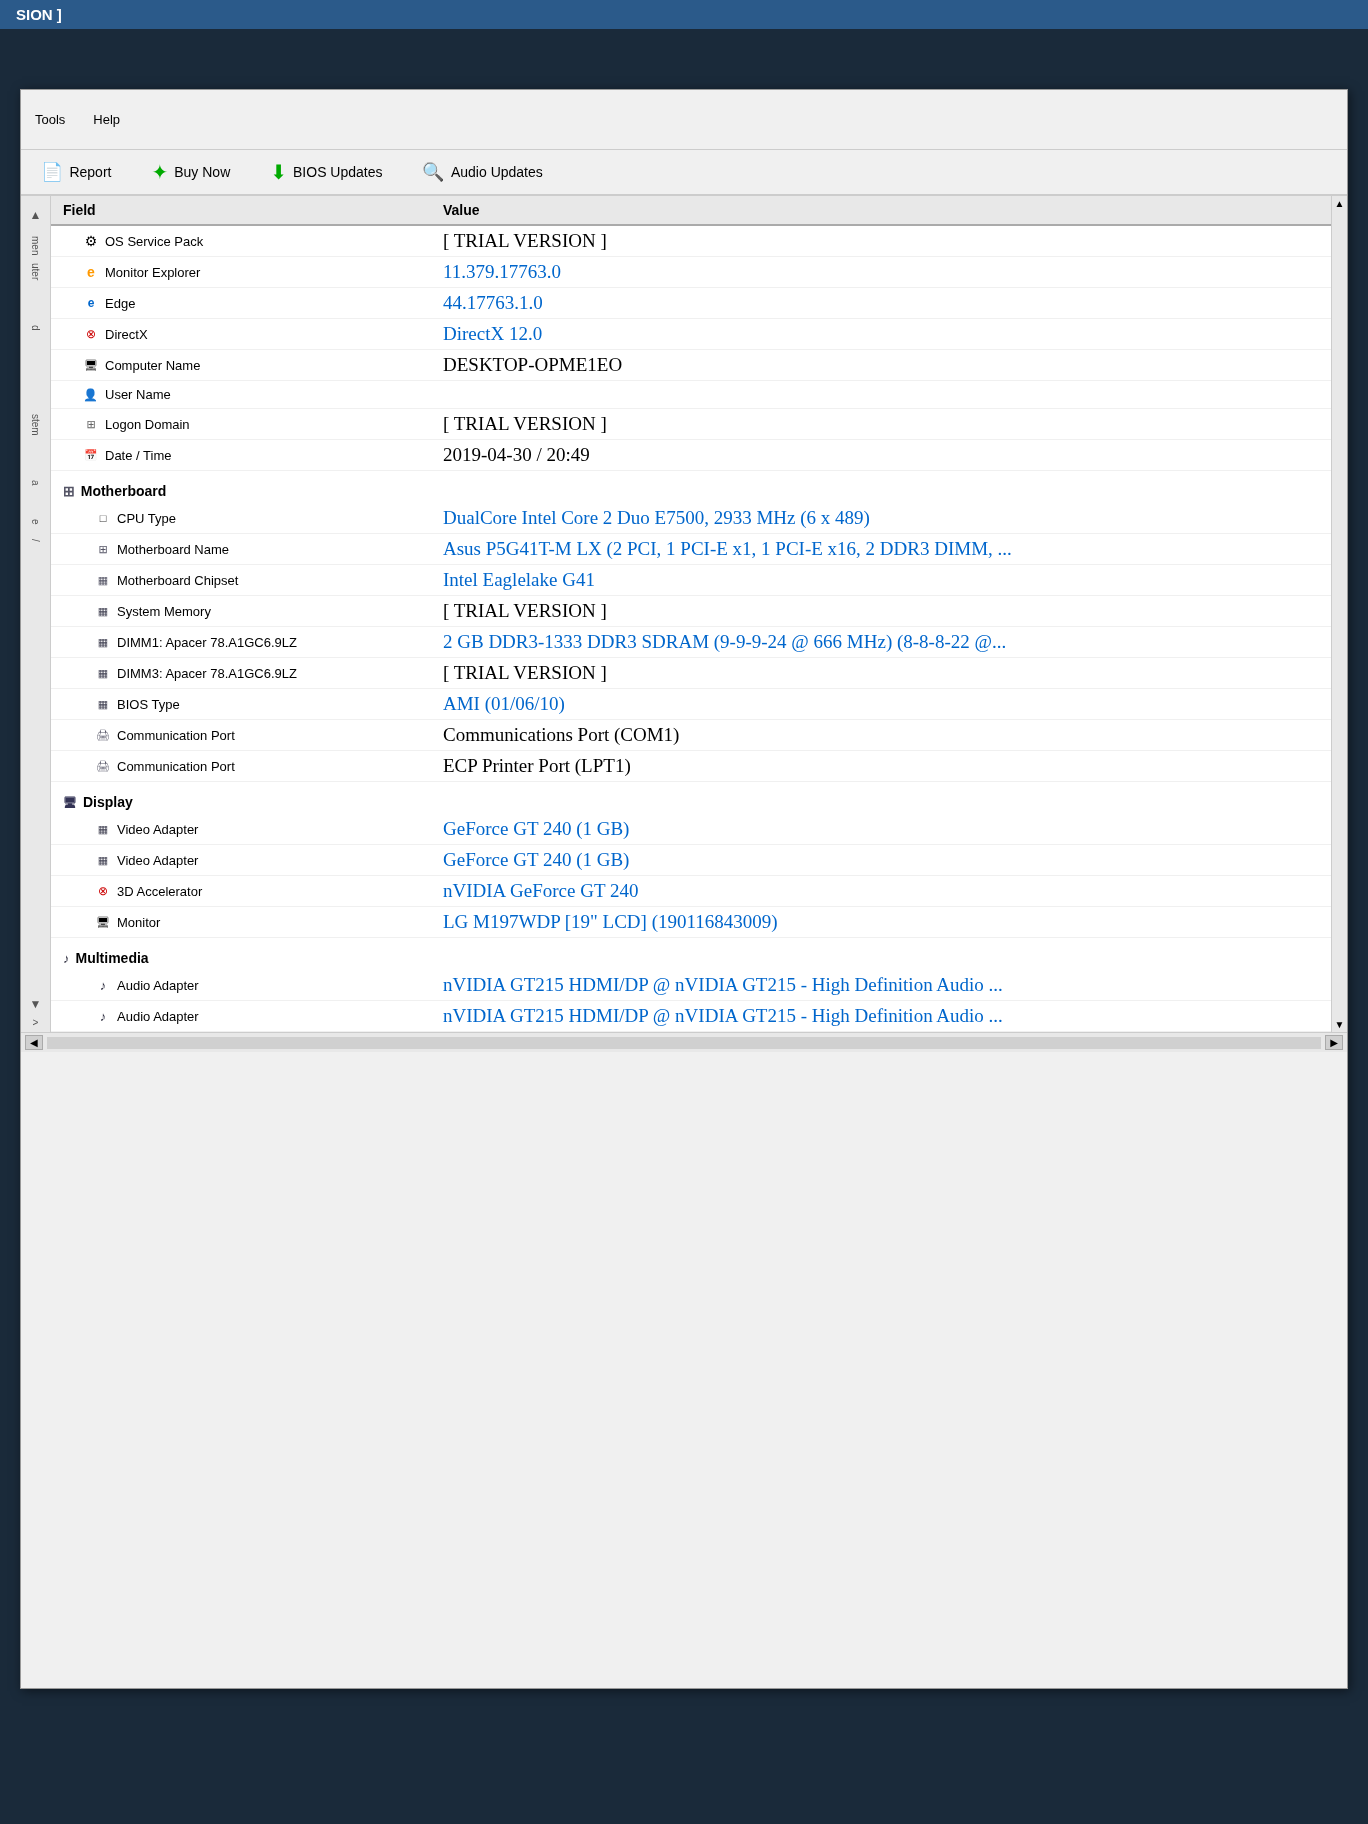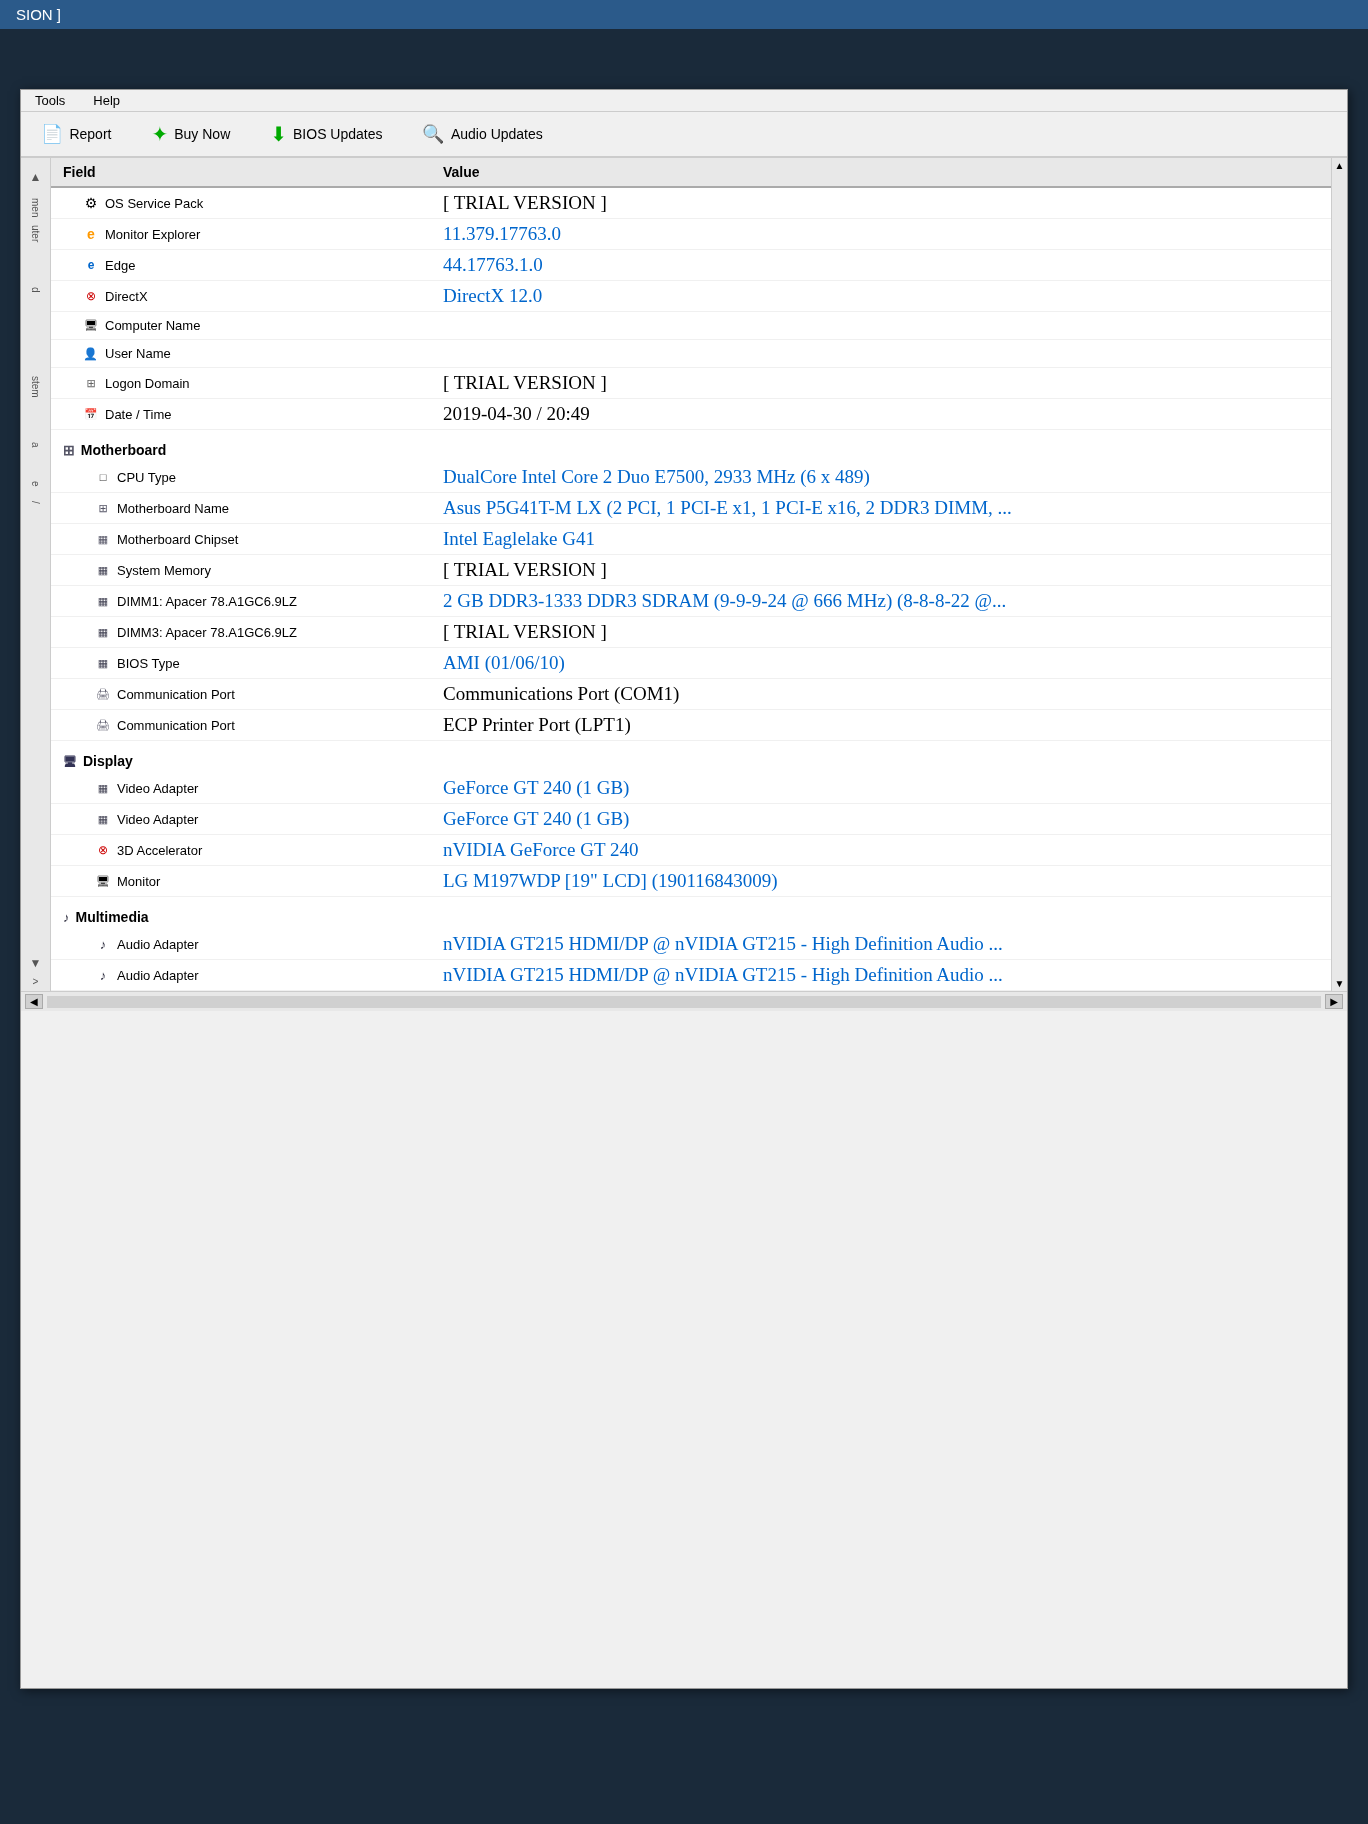--- a/index.html
+++ b/index.html
@@ -13,21 +13,21 @@
     }
     .app-window {
       background: #f0f0f0;
       margin: 60px 20px 20px 20px;
       border: 1px solid #999;
       box-shadow: 2px 2px 10px rgba(0,0,0,0.5);
       min-height: 1600px;
     }
     .menu-bar {
       background: #f0f0f0;
-      padding: 1px 8px;
+      padding: 20px 8px;
       border-bottom: 1px solid #ccc;
       display: flex;
       gap: 16px;
     }
     .menu-item {
       padding: 2px 6px;
       cursor: pointer;
       font-size: 13px;
       color: #000;
     }
@@ -154,21 +154,21 @@
       background: #e8e8e8;
       border-left: 1px solid #ccc;
       display: flex;
       flex-direction: column;
       align-items: center;
     }
   </style>
 </head>
 <body>
 
-<div style="background:#2b5a8a; color:white; padding:6px 16px; font-size:15px; font-weight:normal; margin-bottom:0;">
+<div style="background:#2b5a8a; color:white; padding:6px 16px; font-size:15px; font-weight:bold; margin-bottom:0;">
   <span>SION ]</span>
 </div>
 
 <div class="app-window">
   <div class="menu-bar">
     <span class="menu-item">Tools</span>
     <span class="menu-item">Help</span>
   </div>
 
   <div class="toolbar">
@@ -242,20 +242,21 @@
           <span>DirectX</span>
         </div>
         <div class="value-cell value-blue">DirectX 12.0</div>
       </div>
 
       <div class="section-row">
         <div class="field-cell">
           <span class="field-icon" style="font-size:11px;">🖥</span>
           <span>Computer Name</span>
         </div>
+        <div class="value-cell">DESKTOP-OPME1EO</div>
       </div>
 
       <div class="section-row">
         <div class="field-cell">
           <span class="field-icon" style="color:#336699;">👤</span>
           <span>User Name</span>
         </div>
       </div>
 
       <div class="section-row">

